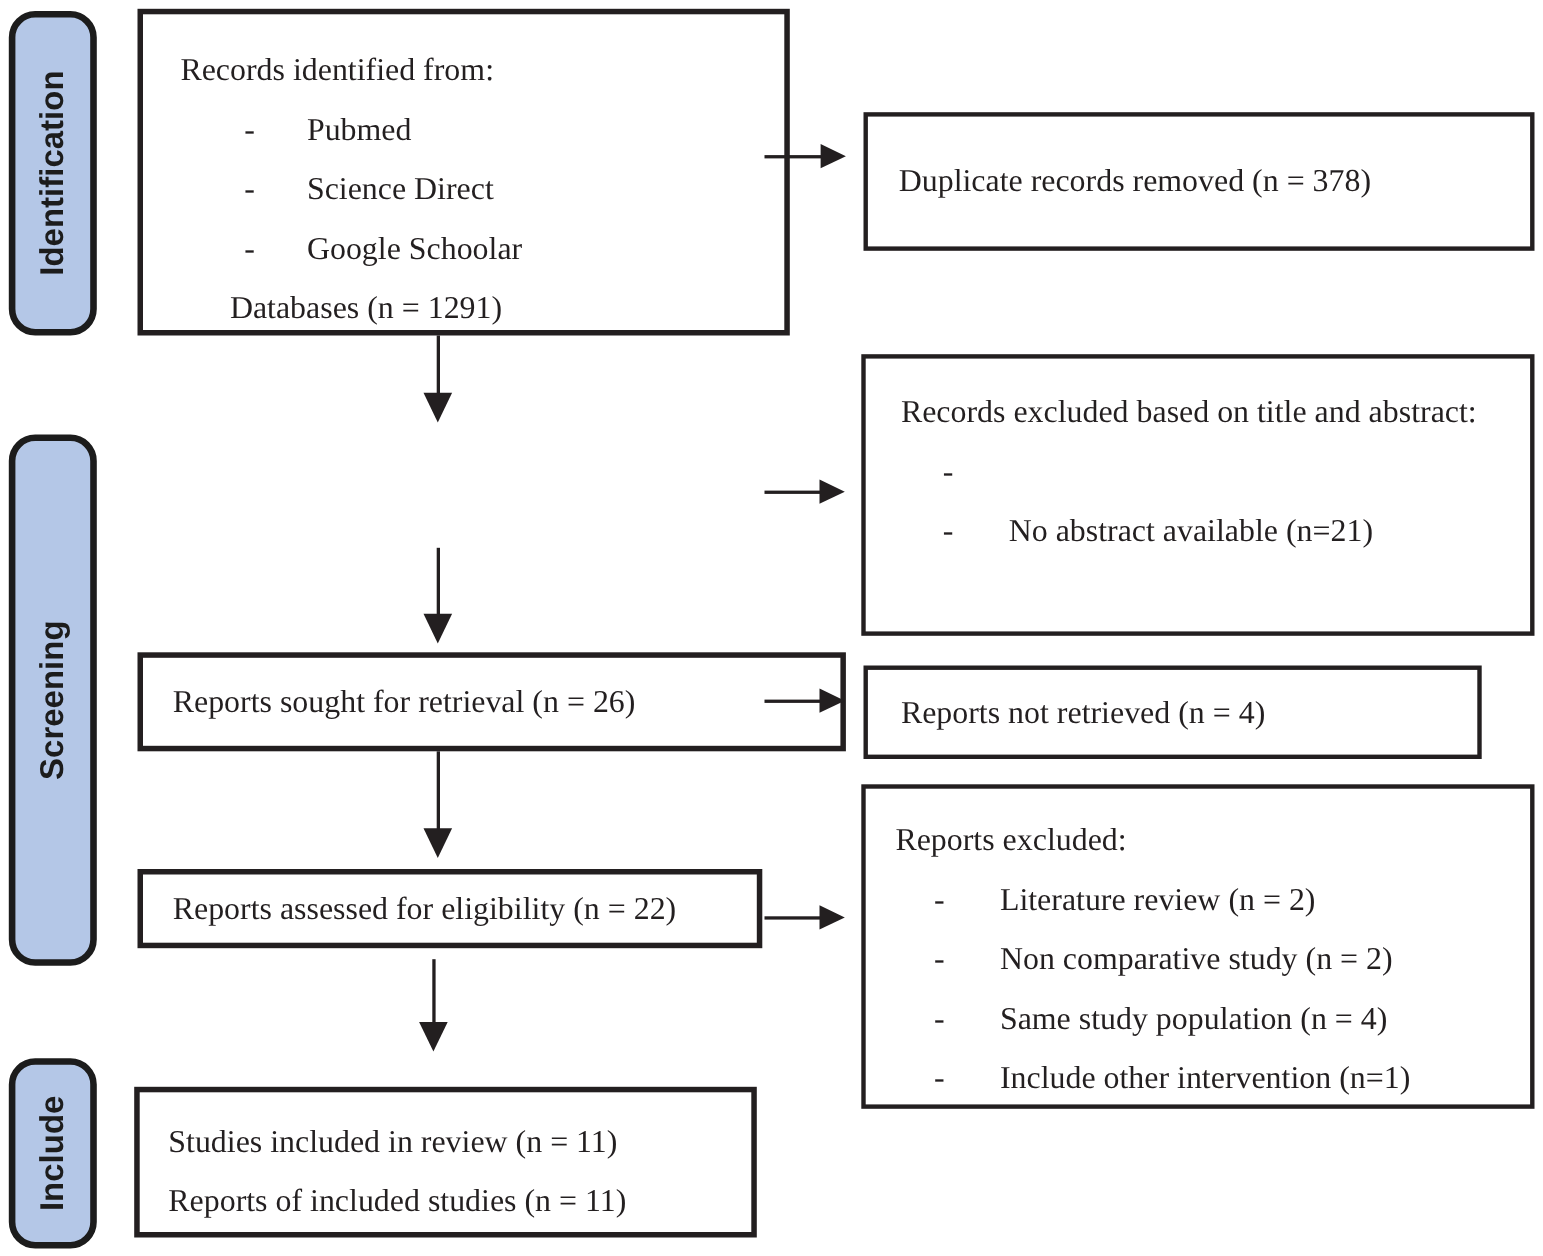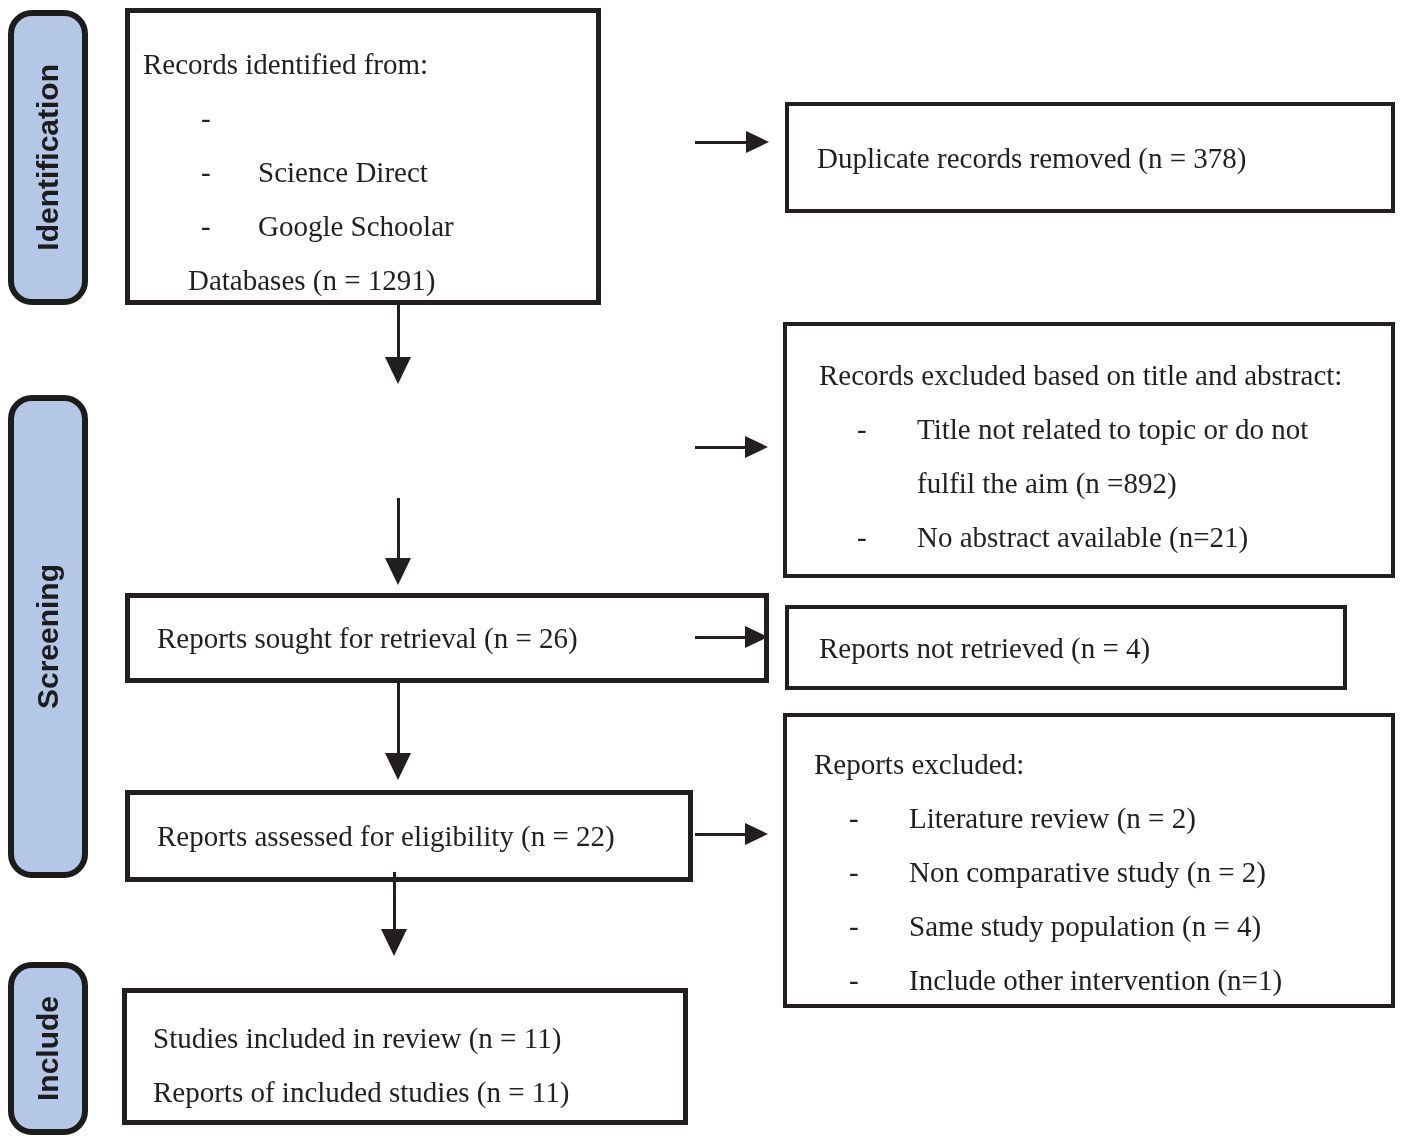--- a/index.html
+++ b/index.html
@@ -71,62 +71,62 @@
   <div class="stage" style="left:8px; top:10px; width:80px; height:295px;">
     <span>Identification</span>
   </div>
   <div class="stage" style="left:8px; top:395px; width:80px; height:483px;">
     <span>Screening</span>
   </div>
   <div class="stage" style="left:8px; top:962px; width:80px; height:173px;">
     <span>Include</span>
   </div>
 
-  <div class="fbox" style="left:125px; top:8px; width:476px; height:297px; padding:24px 10px 0 13px;">
+  <div class="fbox" style="left:125px; top:8px; width:593px; height:297px; padding:24px 10px 0 34px;">
     <div>Records identified from:</div>
     <div class="row" style="padding-left:58px;">
       <span class="dash" style="width:57px;">-</span>
+      <span class="itxt">Pubmed</span>
     </div>
     <div class="row" style="padding-left:58px;">
       <span class="dash" style="width:57px;">-</span>
       <span class="itxt">Science Direct</span>
     </div>
     <div class="row" style="padding-left:58px;">
       <span class="dash" style="width:57px;">-</span>
       <span class="itxt">Google Schoolar</span>
     </div>
     <div style="padding-left:45px;">Databases (n = 1291)</div>
   </div>
 
-  <div class="fbox thin center" style="left:785px; top:102px; width:610px; height:111px; padding-left:28px;">
+  <div class="fbox thin center" style="left:785px; top:102px; width:610px; height:126px; padding-left:28px;">
     <div>Duplicate records removed (n = 378)</div>
   </div>
 
 
   <div class="fbox thin" style="left:783px; top:322px; width:612px; height:256px; padding:22px 18px 0 32px;">
     <div>Records excluded based on title and abstract:</div>
     <div class="row" style="padding-left:38px;">
       <span class="dash" style="width:60px;">-</span>
-      <span class="itxt">Title not related to topic or do not fulfil the aim (n =892)</span>
     </div>
     <div class="row" style="padding-left:38px;">
       <span class="dash" style="width:60px;">-</span>
       <span class="itxt">No abstract available (n=21)</span>
     </div>
   </div>
 
   <div class="fbox center" style="left:125px; top:593px; width:644px; height:90px; padding-left:27px;">
     <div>Reports sought for retrieval (n = 26)</div>
   </div>
 
   <div class="fbox thin center" style="left:785px; top:605px; width:562px; height:85px; padding-left:30px;">
     <div>Reports not retrieved (n = 4)</div>
   </div>
 
-  <div class="fbox center" style="left:125px; top:790px; width:568px; height:92px; padding-left:27px;">
+  <div class="fbox center" style="left:125px; top:790px; width:568px; height:72px; padding-left:27px;">
     <div>Reports assessed for eligibility (n = 22)</div>
   </div>
 
   <div class="fbox thin" style="left:783px; top:713px; width:612px; height:295px; padding:20px 18px 0 27px;">
     <div>Reports excluded:</div>
     <div class="row" style="padding-left:35px;">
       <span class="dash" style="width:60px;">-</span>
       <span class="itxt">Literature review (n = 2)</span>
     </div>
     <div class="row" style="padding-left:35px;">

